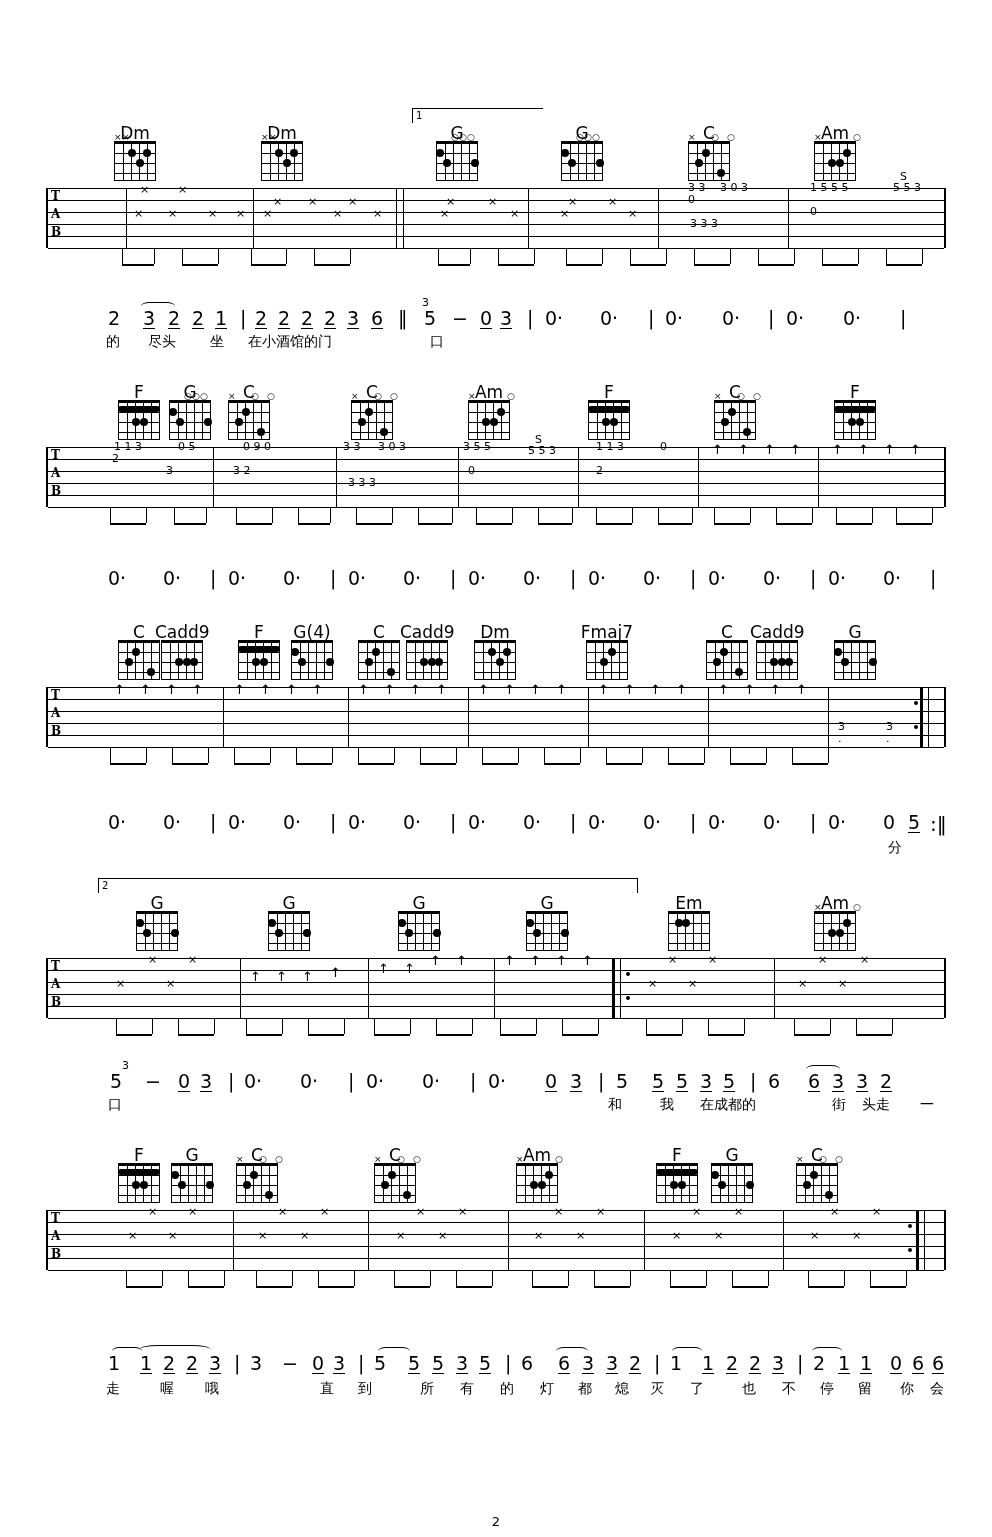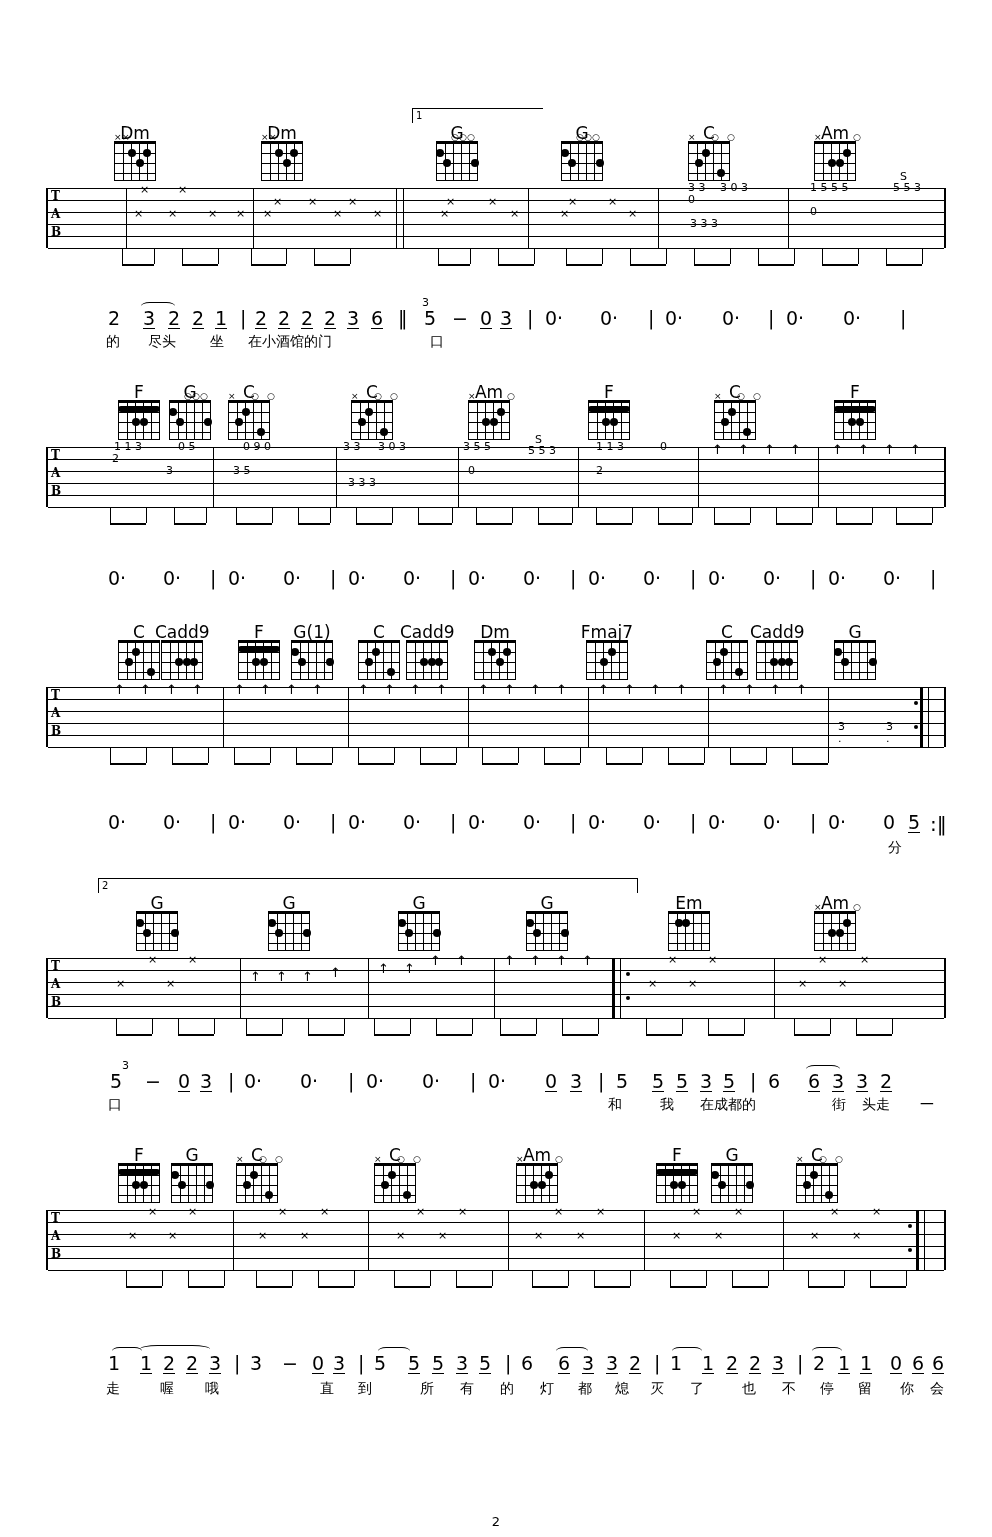--- a/index.html
+++ b/index.html
@@ -443,21 +443,21 @@
         <div class="bar" style="left:288px"></div>
     <div class="bar" style="left:410px"></div>
         <div class="bar" style="left:530px"></div>
     <div class="bar" style="left:650px"></div>
         <div class="bar" style="left:770px"></div>
     <div class="num" style="left:66px;top:-6px">1  1  3</div>
     <div class="num" style="left:130px;top:-6px">0  5</div>
     <div class="num" style="left:64px;top:6px">2</div>
     <div class="num" style="left:118px;top:18px">3</div>
     <div class="num" style="left:195px;top:-6px">0   9   0</div>
-    <div class="num" style="left:185px;top:18px">3   5</div>
+    <div class="num" style="left:185px;top:18px">3   2</div>
     <div class="num" style="left:295px;top:-6px">3 3</div>
     <div class="num" style="left:330px;top:-6px">3 0 3</div>
     <div class="num" style="left:300px;top:30px">3 3   3</div>
     <div class="num" style="left:415px;top:-6px">3 5 5</div>
     <div class="num" style="left:420px;top:18px">0</div>
     <div class="num" style="left:480px;top:-2px">5 5 3</div>
     <div class="num" style="left:487px;top:-13px">S</div>
     <div class="num" style="left:548px;top:-6px">1  1  3</div>
     <div class="num" style="left:612px;top:-6px">0</div>
     <div class="num" style="left:548px;top:18px">2</div>
@@ -580,21 +580,21 @@
           <div class="v" style="left:32px"></div>
       <div class="h" style="top:9px"></div>
           <div class="h" style="top:19px"></div>
           <div class="h" style="top:29px"></div>
       <div class="barre" style="left:-1px;top:3px;width:42px"></div>
       <div class="dot" style="left:13px;top:15px"></div>
           <div class="dot" style="left:21px;top:15px"></div>
     </div>
   </div>
   <div class="chord" style="left:285px;top:0px;">
-    <div class="cname">G(1)</div>
+    <div class="cname">G(4)</div>
     <div class="grid nut">
       <div class="v" style="left:8px"></div>
           <div class="v" style="left:16px"></div>
           <div class="v" style="left:24px"></div>
           <div class="v" style="left:32px"></div>
       <div class="h" style="top:9px"></div>
           <div class="h" style="top:19px"></div>
           <div class="h" style="top:29px"></div>
       <div class="dot" style="left:-1px;top:5px"></div>
           <div class="dot" style="left:6px;top:15px"></div>

